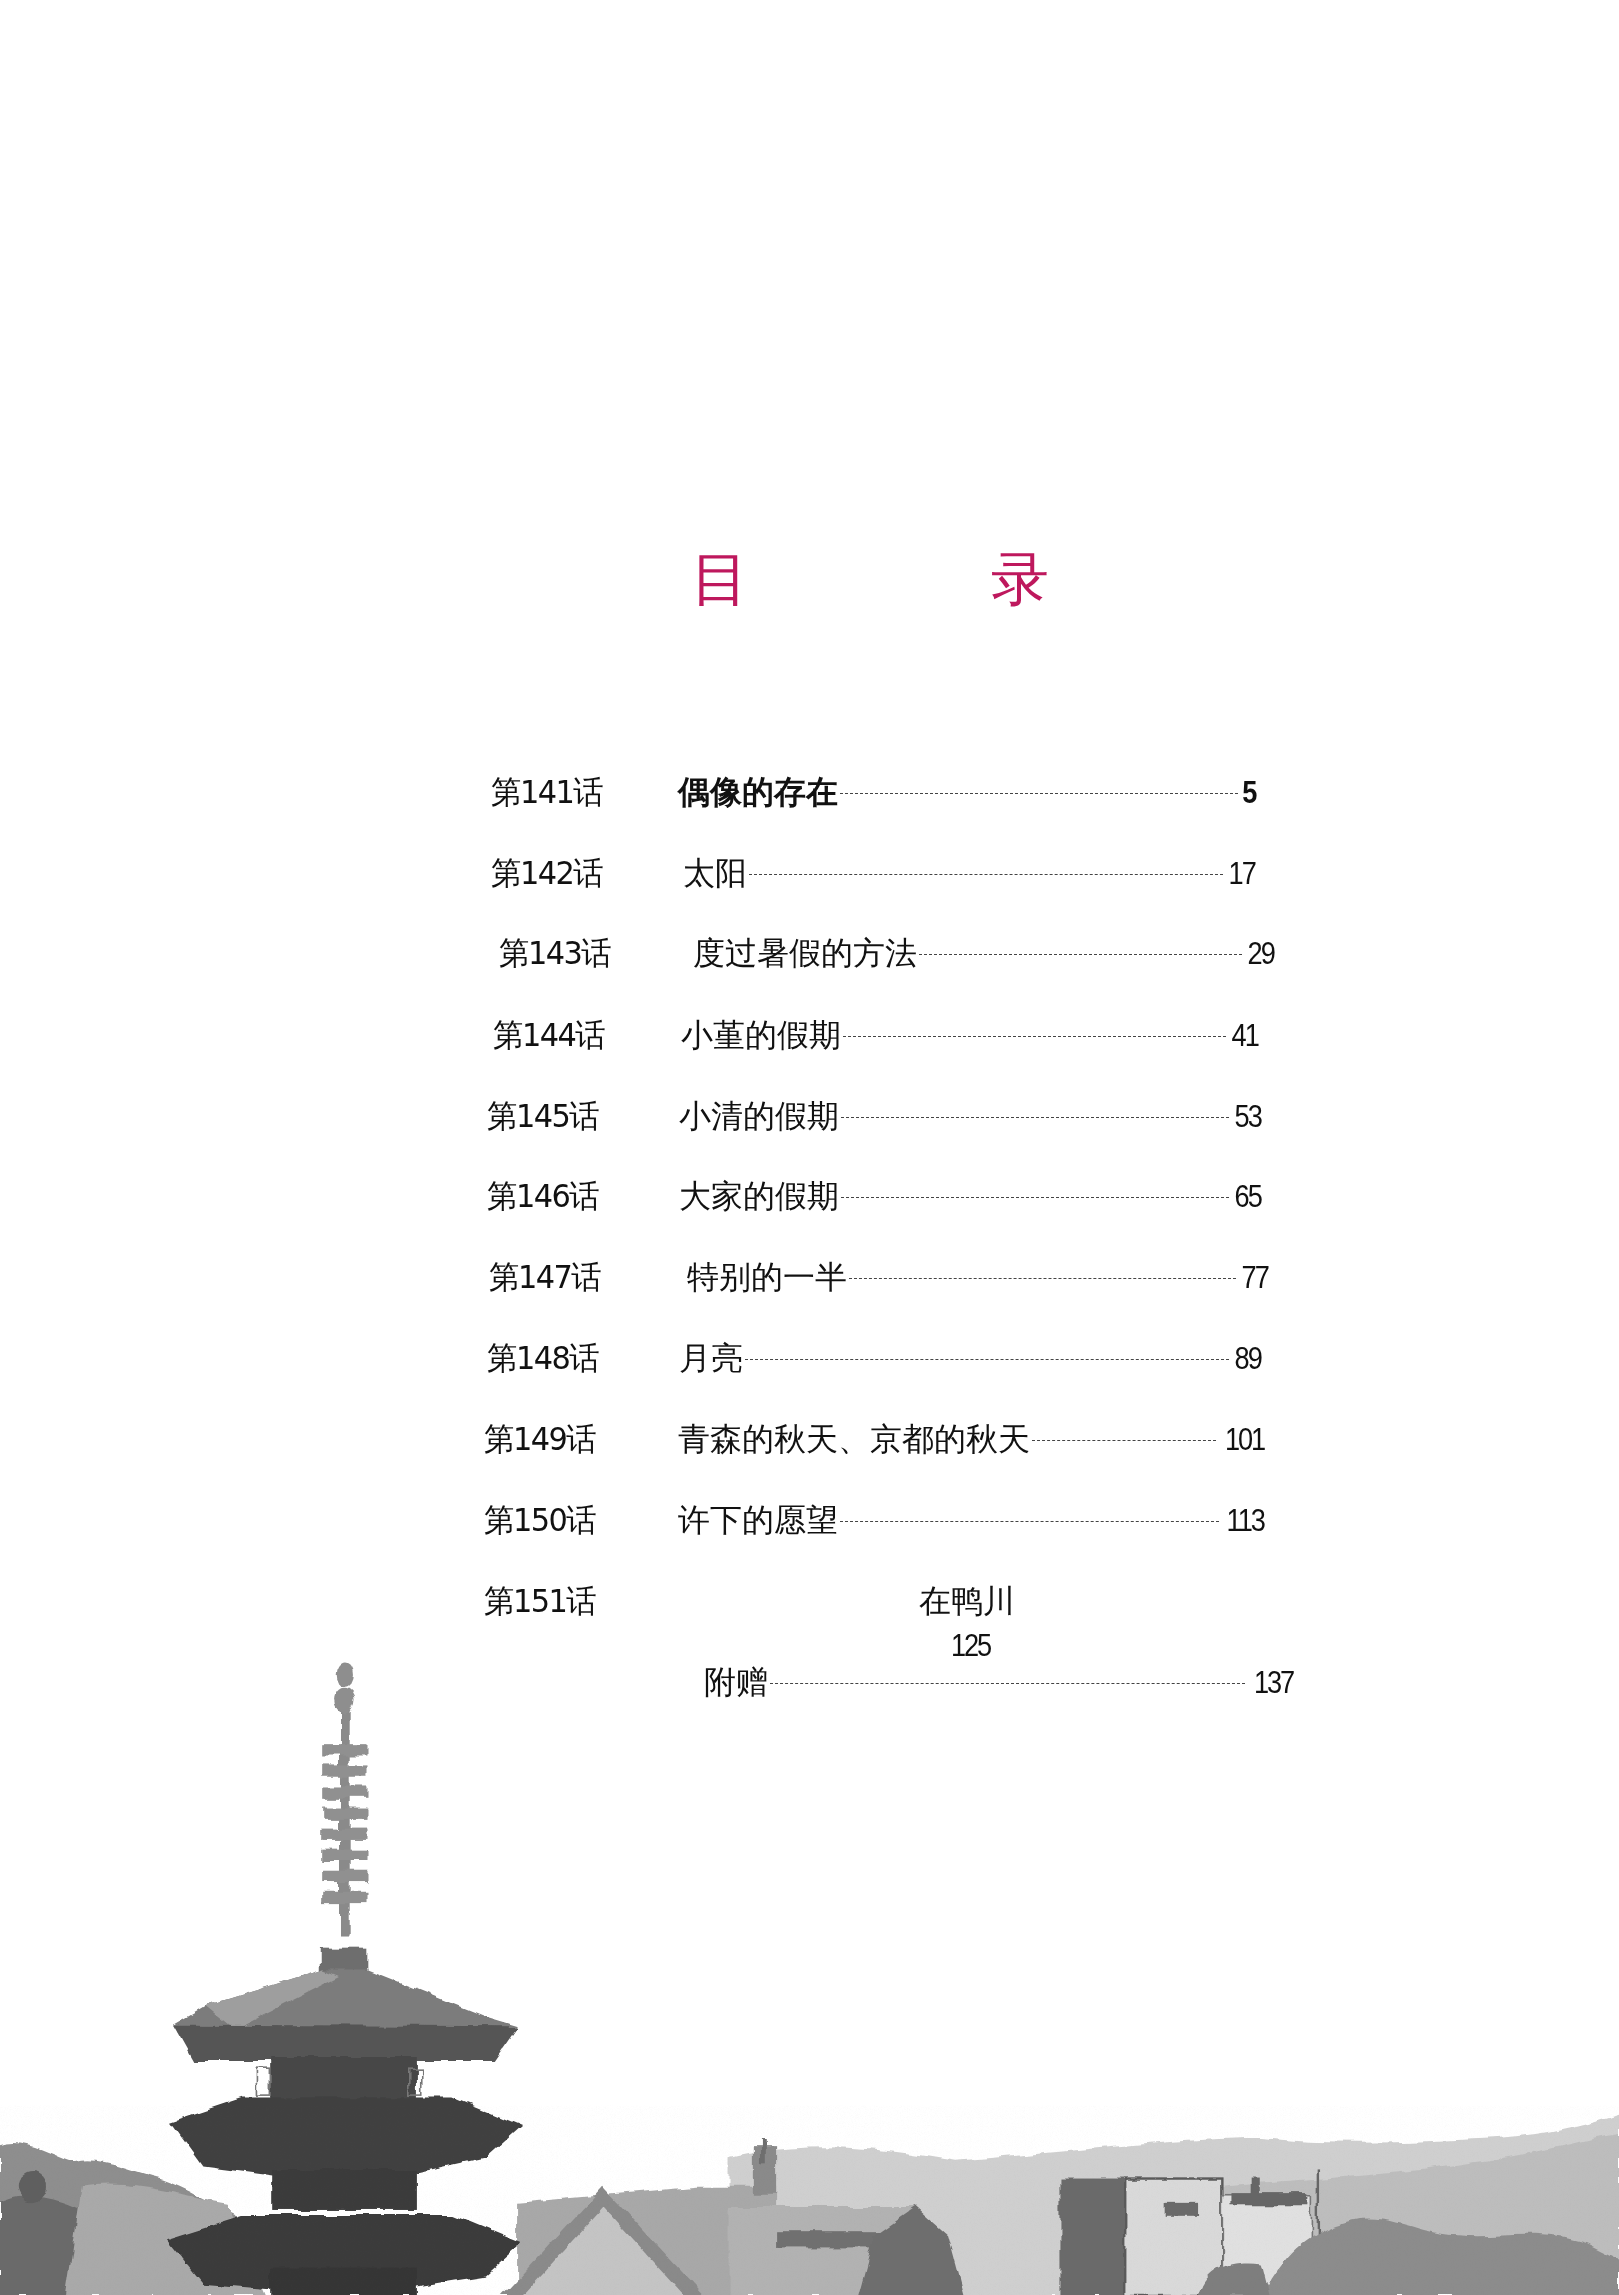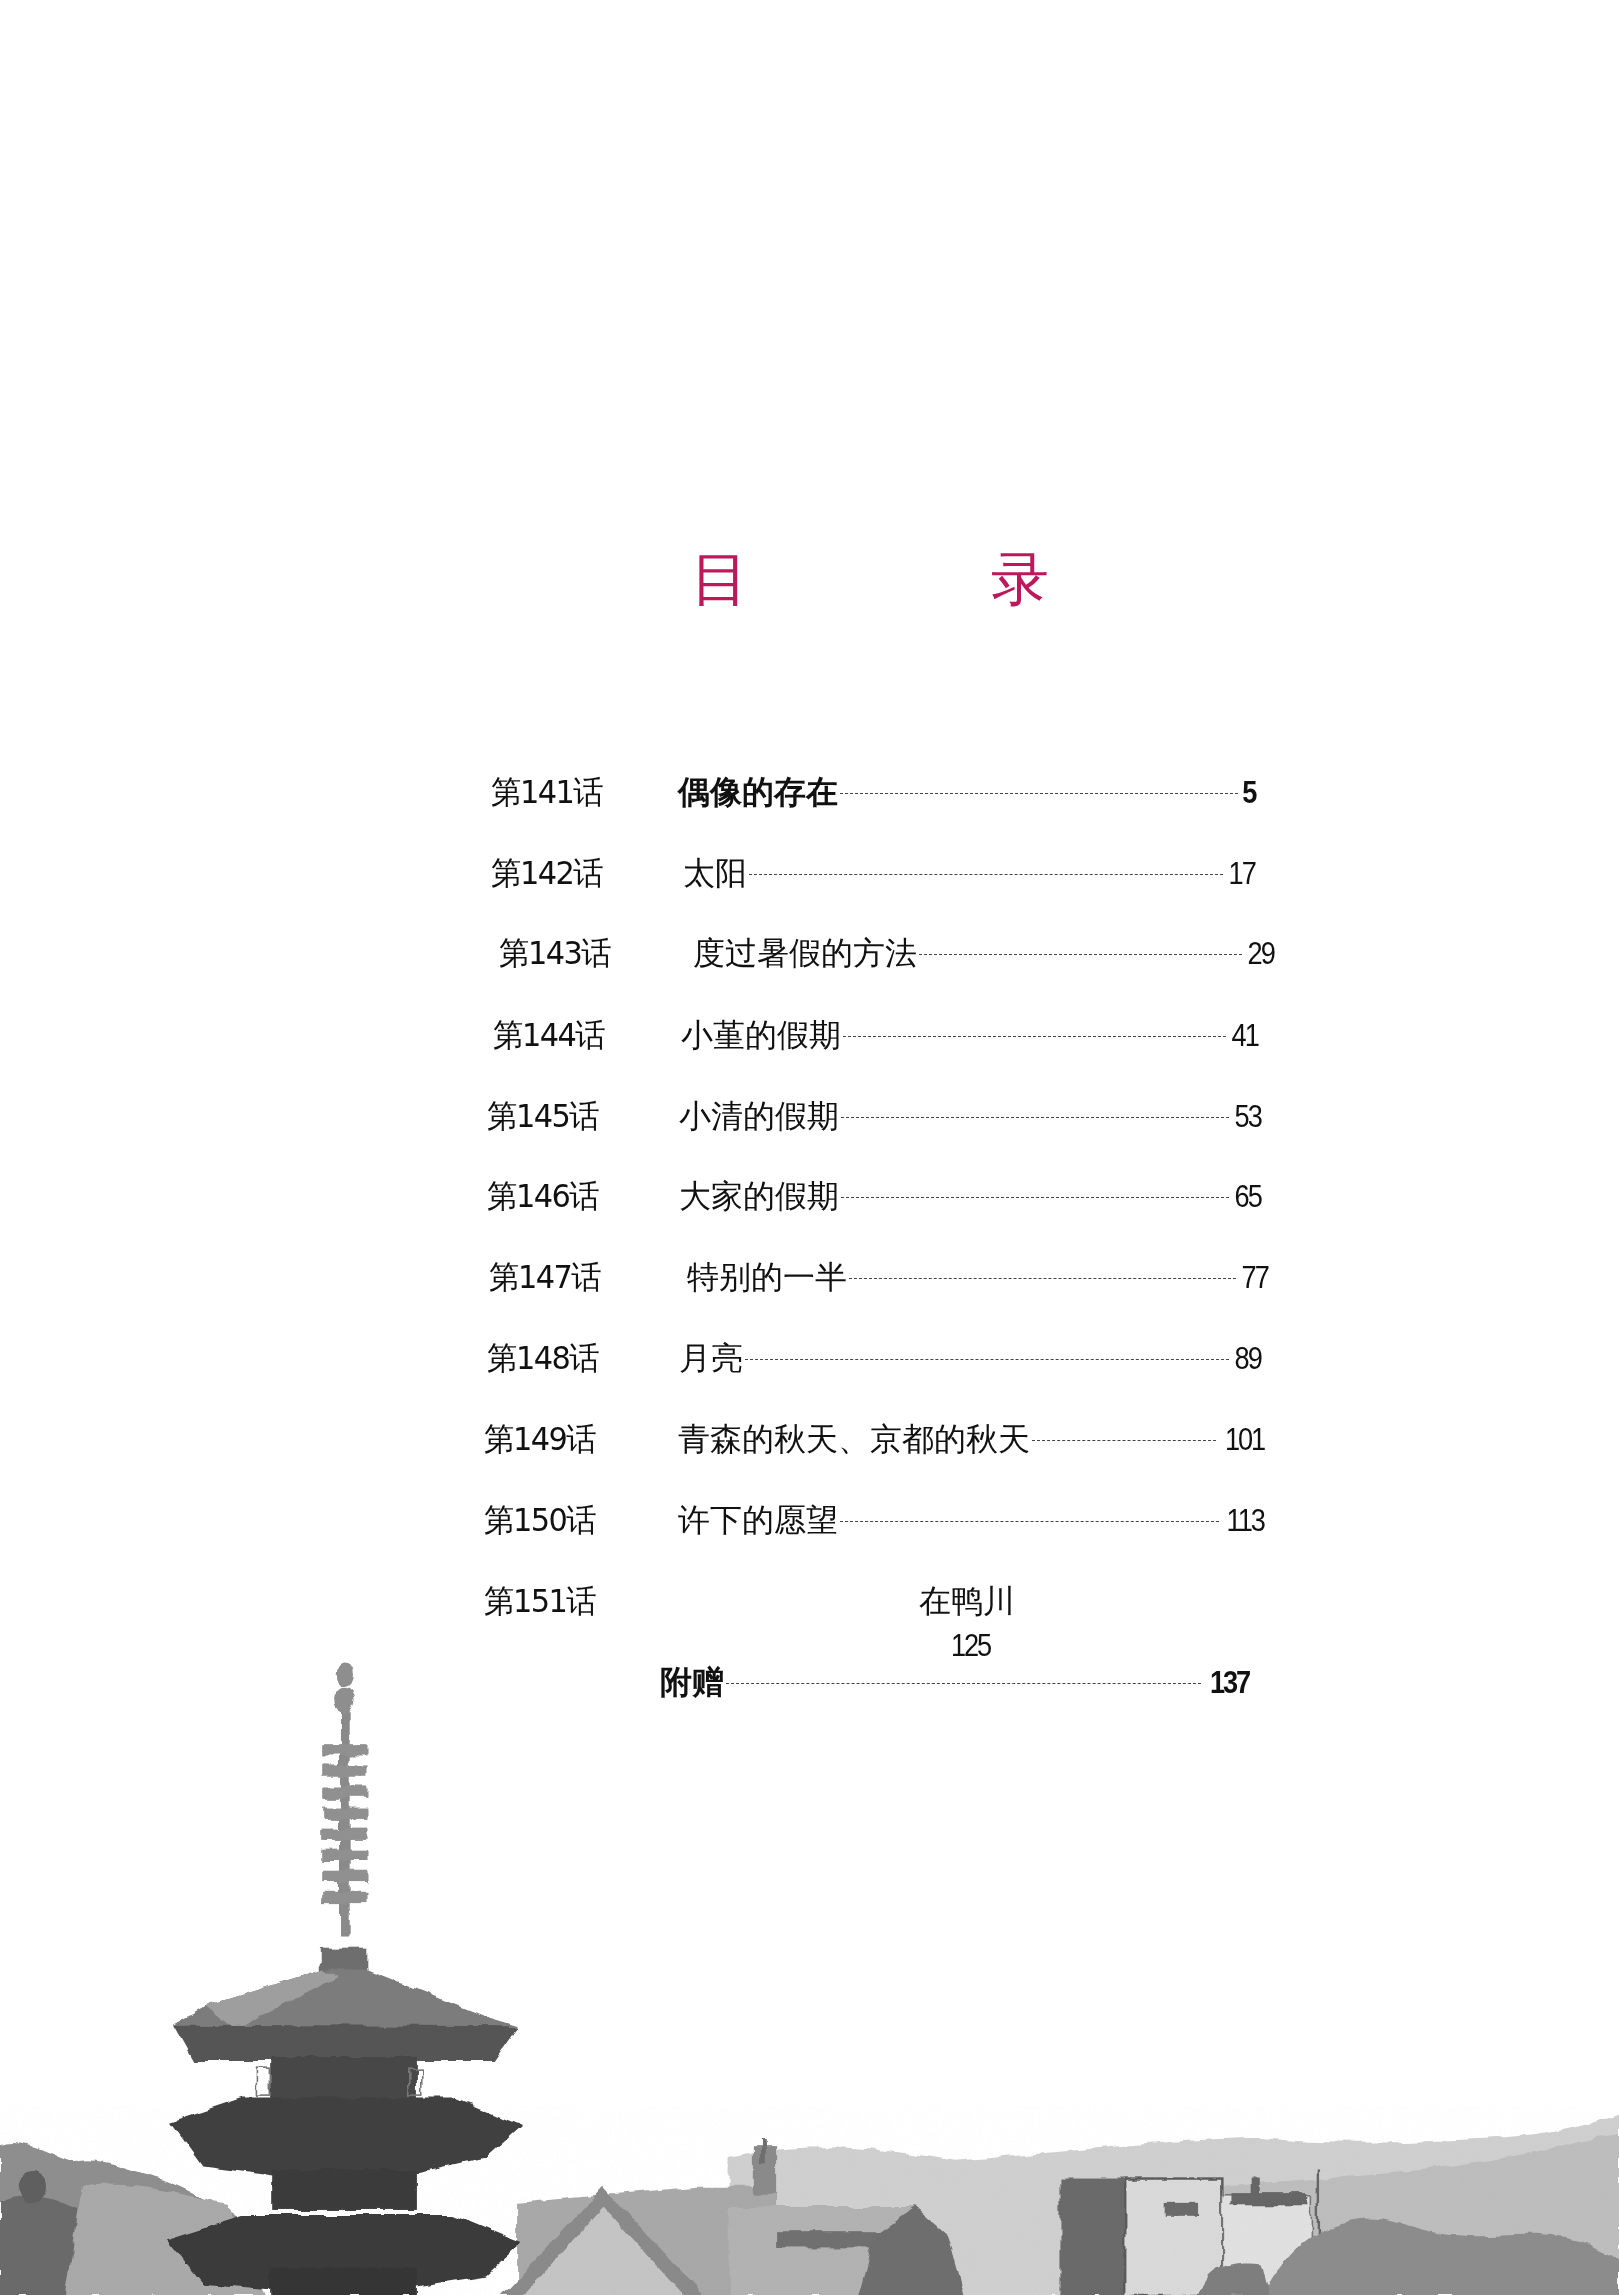--- a/index.html
+++ b/index.html
@@ -124,21 +124,21 @@
   <div class="row" style="top:1581px;left:0;width:1619px;">
     <span class="chap" style="left:484px;">第151话</span>
     <div class="entry" style="left:670px;width:594px;flex-direction:column;">
       <span class="title">在鸭川</span>
       <span class="leader"></span>
       <span class="page">125</span>
     </div>
   </div>
   <div class="row" style="top:1662px;left:0;width:1619px;">
     <span class="chap" style="left:484px;"></span>
-    <div class="entry" style="left:660px;width:589px;font-weight:bold;">
+    <div class="entry" style="left:704px;width:589px;">
       <span class="title">附赠</span>
       <span class="leader"></span>
       <span class="page">137</span>
     </div>
   </div>
 </div>
 
 <svg class="art" viewBox="0 2040 2000 795" preserveAspectRatio="none">
   <defs>
     <filter id="rough" x="-5%" y="-5%" width="110%" height="110%">

